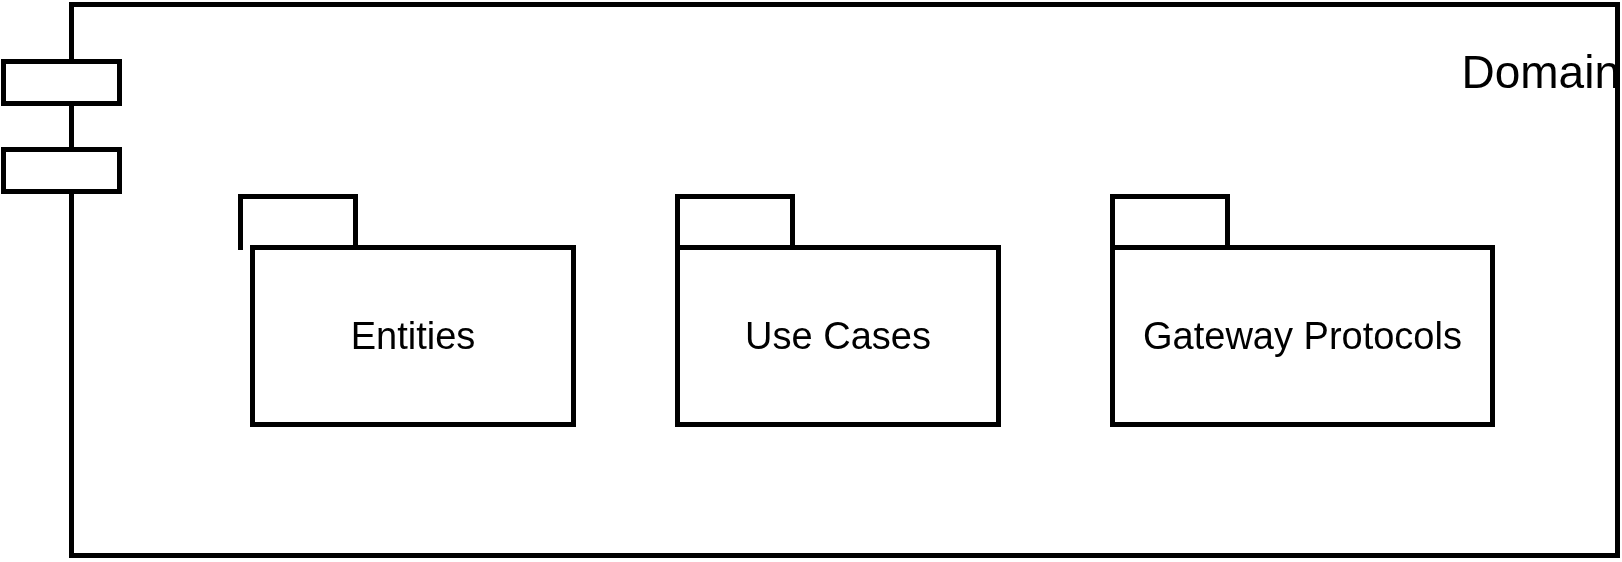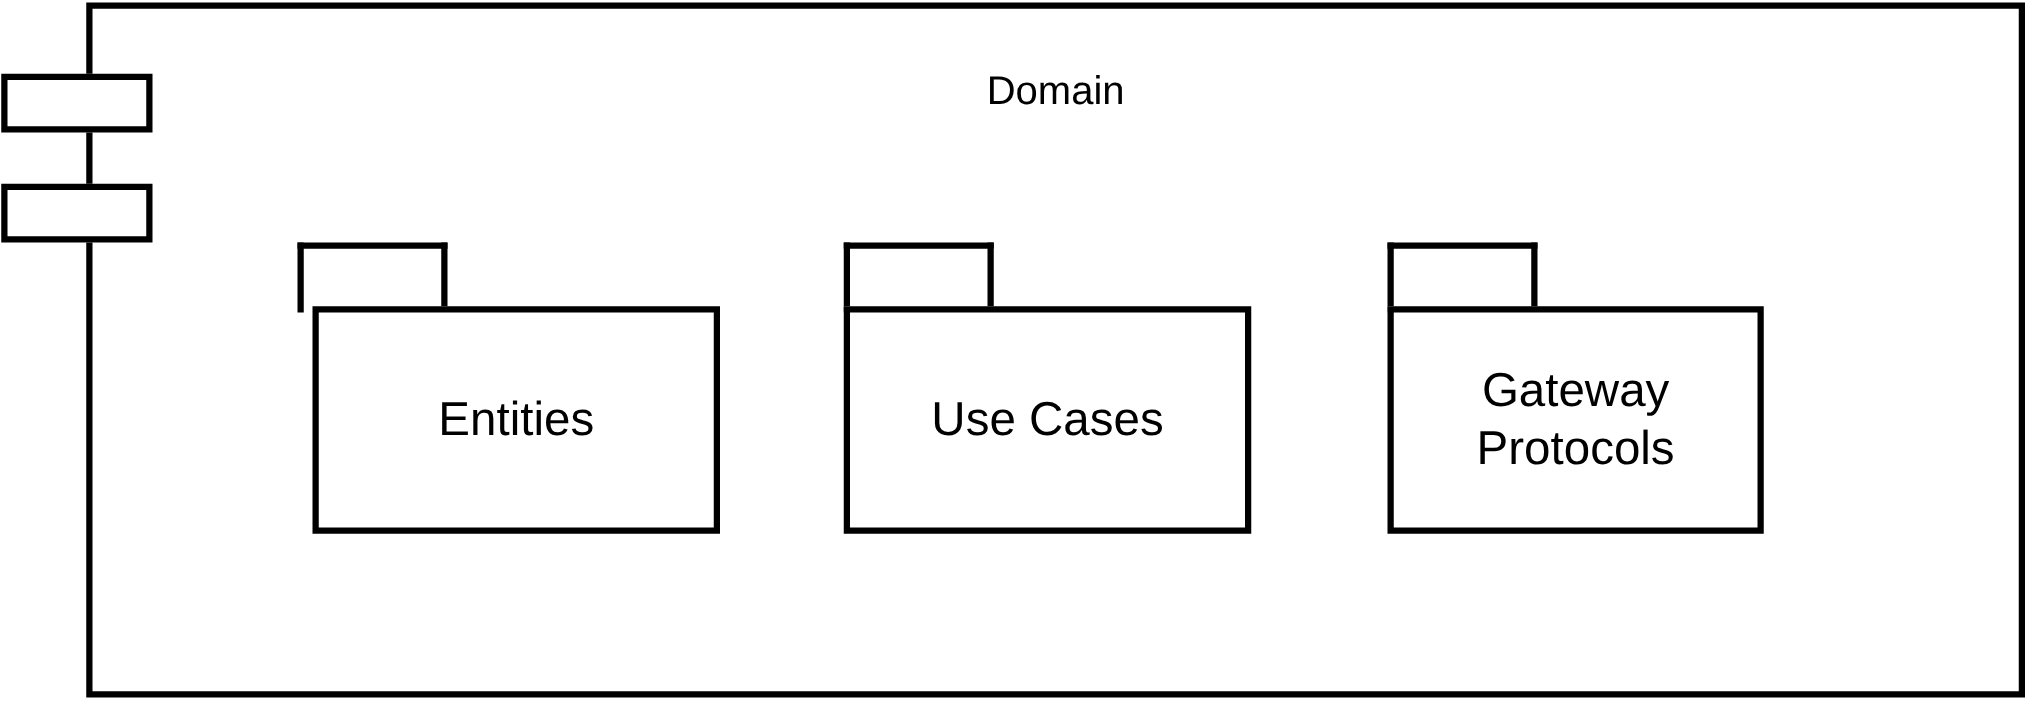--- a/index.html
+++ b/index.html
@@ -24,22 +24,22 @@
     height: 556px;
     border: 5px solid #000000;
     background: #ffffff;
   }
 
   .component-title {
     position: absolute;
     left: 69px;
     top: 50px;
     width: 1551px;
-    text-align: center;
-    font-size: 32px;
+    text-align: right;
+    font-size: 46px;
     line-height: 44px;
     font-weight: 400;
     color: #000000;
   }
 
   
   .icon-bar {
     position: absolute;
     left: 1px;
     width: 121px;
@@ -83,21 +83,21 @@
     text-align: center;
     color: #000000;
     padding: 0 20px;
   }
 
   .tab-entities   { left: 238px; }
   .body-entities  { left: 238px; width: 326px; margin-left: 12px; }
   .tab-usecases   { left: 675px; }
   .body-usecases  { left: 675px; width: 326px; }
   .tab-gateway    { left: 1110px; }
-  .body-gateway   { left: 1110px; width: 301px; }
+  .body-gateway   { left: 1110px; width: 385px; }
 </style>
 </head>
 <body>
 
 <div class="canvas">
 
   <div class="component-box"></div>
 
   <div class="component-title">Domain</div>
 

